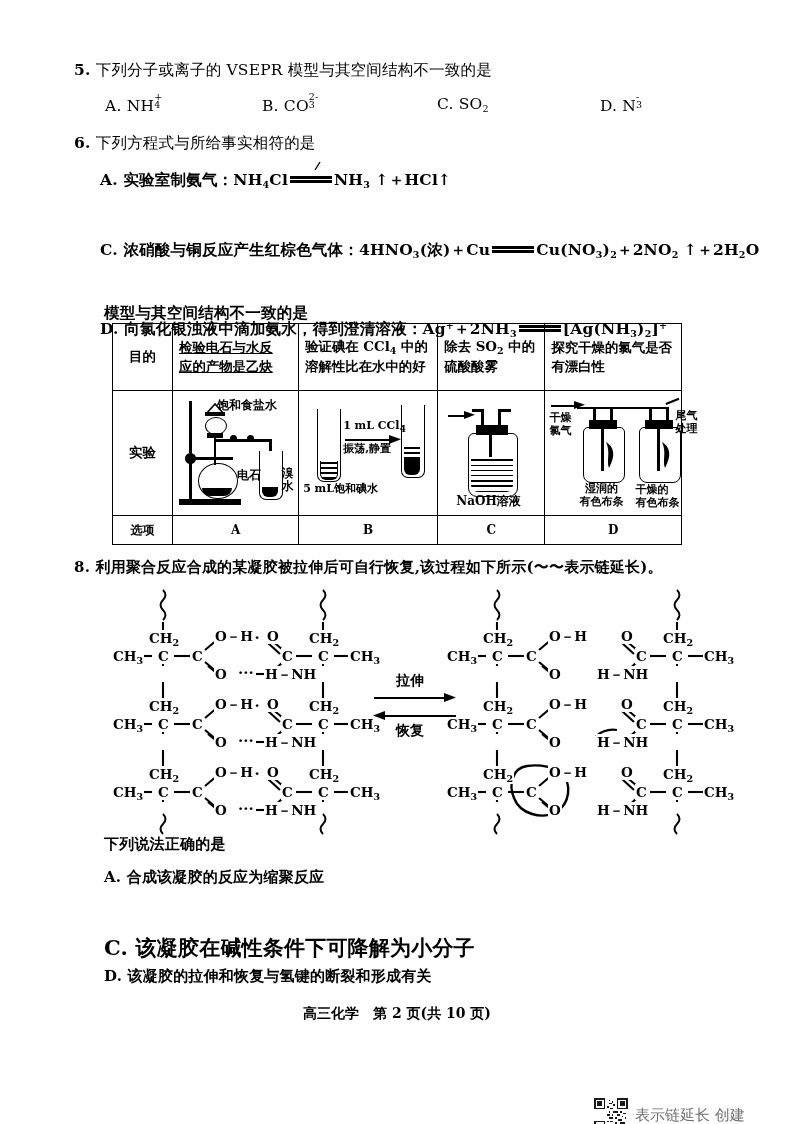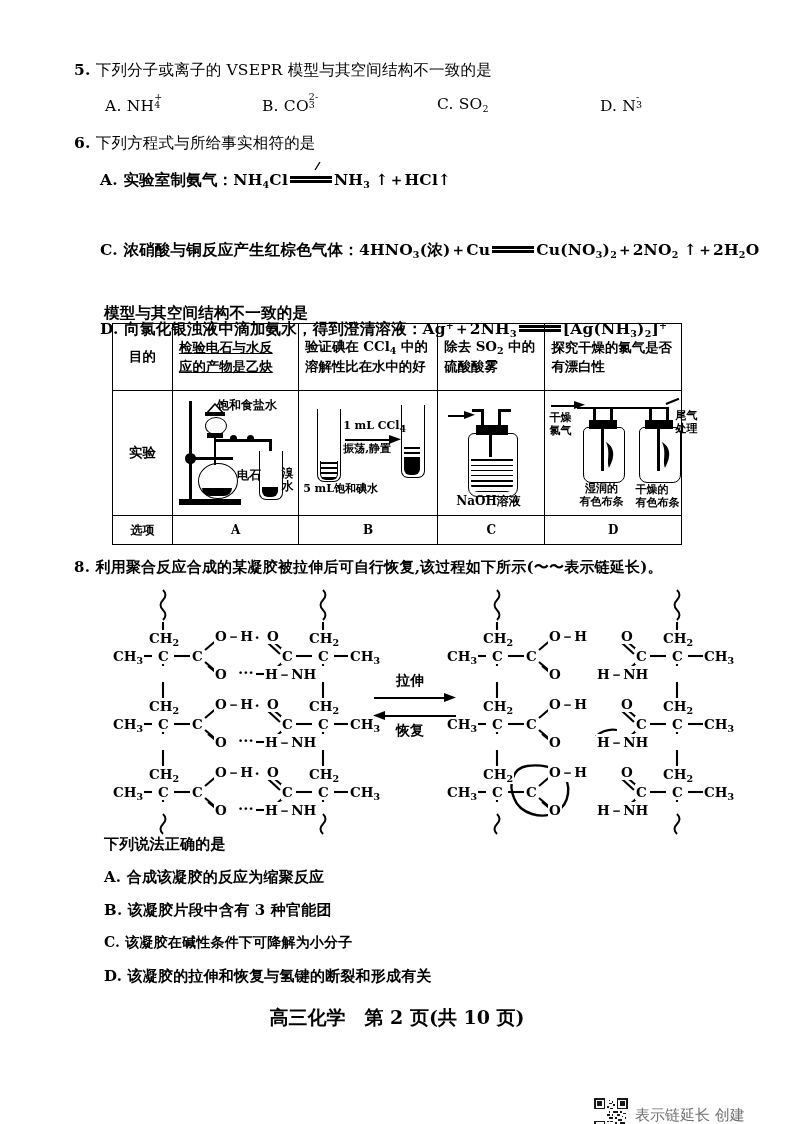--- a/index.html
+++ b/index.html
@@ -43,21 +43,21 @@
   .tube{position:absolute;border:1.7px solid #000;border-top:none;border-radius:0 0 7px 7px;background:#fff;}
   .flask{position:absolute;border:1.8px solid #000;border-radius:50%;background:#fff;}
   .atom{position:absolute;white-space:nowrap;font-weight:bold;font-size:13.5px;background:#fff;padding:0 1px;}
 
   
   .rxn{position:absolute;}
   .rxn .abody{position:absolute;height:2.2px;background:#000;}
   .rxn .alab{position:absolute;font-size:14px;font-weight:bold;white-space:nowrap;}
 
   
-  .footer{position:absolute;left:0;right:0;text-align:center;font-size:19px;font-weight:bold;}
+  .footer{position:absolute;left:0;right:0;text-align:center;font-size:14px;font-weight:bold;}
   .wm{position:absolute;display:flex;align-items:center;gap:7px;}
   .qr{width:34px;height:34px;}
   .wmtext{font-size:15px;color:#6f6f6f;font-family:"DejaVu Sans","Liberation Sans",sans-serif;}
 </style>
 </head>
 <body>
 
 <div class="page">
 
   <div class="qline" style="left:74px;top:60px;">
@@ -478,25 +478,21 @@
       </svg>
       <div class="alab" style="left:24px;top:50px;">恢复</div>
     </div>
   </div>
 
   <div class="qline bold" style="left:104px;top:835px;font-size:15px;">下列说法正确的是</div>
   <div class="qline bold" style="left:104px;top:868px;font-size:15px;">
     <span>A.</span>
     <span>合成该凝胶的反应为缩聚反应</span>
   </div>
-  <div class="qline bold" style="left:104px;top:901px;font-size:15px;">
-    <span>B.</span>
-    <span>该凝胶片段中含有 3 种官能团</span>
-  </div>
-  <div class="qline bold" style="left:104px;top:934px;font-size:14px;">
+  <div class="qline bold" style="left:104px;top:934px;font-size:21px;">
     <span>C.</span>
     <span>该凝胶在碱性条件下可降解为小分子</span>
   </div>
   <div class="qline bold" style="left:104px;top:967px;font-size:15px;">
     <span>D.</span>
     <span>该凝胶的拉伸和恢复与氢键的断裂和形成有关</span>
   </div>
 
   <div class="footer" style="top:1005px;">高三化学　第 2 页(共 10 页)</div>
 

